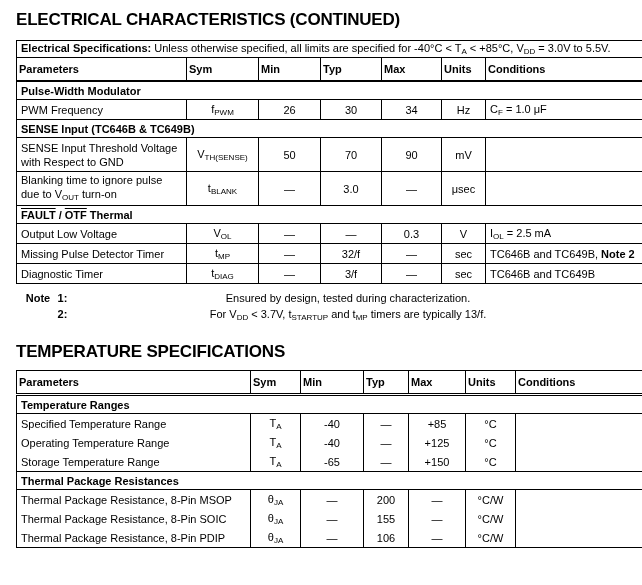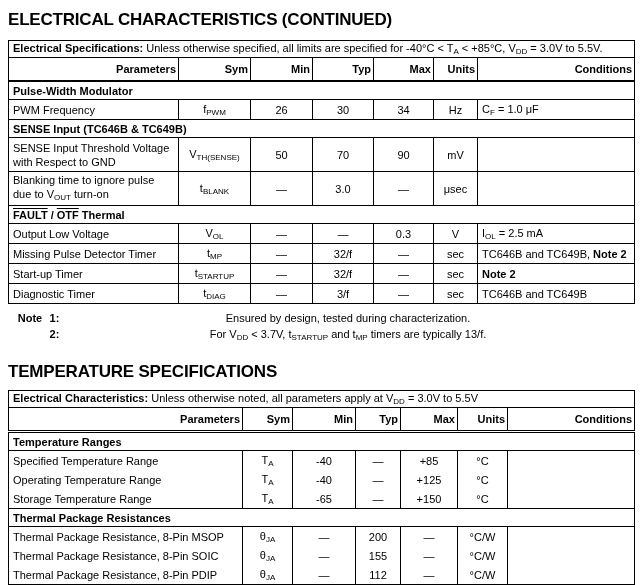--- a/index.html
+++ b/index.html
@@ -1,39 +1,39 @@
 <!DOCTYPE html>
 <html><head>
 <meta charset="utf-8">
 <style>
   html, body { margin: 0; padding: 0; background: #ffffff; }
   body {
     width: 642px; height: 585px; overflow: hidden;
     font-family: "Liberation Sans", sans-serif;
     font-size: 11px; color: #000;
   }
-  .page { padding: 0 8px; }
+  .page { padding: 0 16px; }
   .doc-title {
     font-size: 17px; line-height: 19px; font-weight: bold;
     letter-spacing: -0.2px; margin: 10px 0 0 0;
   }
   .doc-title.second { }
 
   table.spec {
     border-collapse: collapse; table-layout: fixed;
     width: 626px; margin-top: 11px;
     border: 1.5px solid #000;
   }
   table.spec.t2 { margin-top: 9px; }
   table.spec td {
     border: 1px solid #000; padding: 0 4px;
     overflow: hidden; vertical-align: middle;
   }
   tr.intro td { height: 16px; }
-  tr.hdr td { height: 22px; text-align: right; font-weight: bold; padding: 0 2px; }
+  tr.hdr td { height: 22px; text-align: left; font-weight: bold; padding: 0 2px; }
   table.t1 tr.hdr td { border-bottom: 2.5px solid #000; }
   table.t2 tr.hdr td { border-bottom: 3px double #000; }
   tr.section td { height: 17px; font-weight: bold; }
   tr.data td { height: 19px; }
   tr.data.tall td { height: 33px; }
   table.t2 tr.data td { border-top: none; border-bottom: none; }
   .c-sym, .c-min, .c-typ, .c-max, .c-units { text-align: center; }
   .c-param { line-height: 14px; padding: 1px 4px; }
   .c-cond { padding-left: 5px; margin-top: 45px; }
 
@@ -123,29 +123,20 @@
         <tr class="data">
           <td class="c-param"><span>Missing Pulse Detector Timer</span></td>
           <td class="c-sym"><span>t</span><span class="sb">MP</span></td>
           <td class="c-min">—</td>
           <td class="c-typ">32/f</td>
           <td class="c-max">—</td>
           <td class="c-units">sec</td>
           <td class="c-cond"><span>TC646B and TC649B, </span><span class="bd">Note 2</span></td>
         </tr>
         <tr class="data">
-          <td class="c-param"><span>Start-up Timer</span></td>
-          <td class="c-sym"><span>t</span><span class="sb">STARTUP</span></td>
-          <td class="c-min">—</td>
-          <td class="c-typ">32/f</td>
-          <td class="c-max">—</td>
-          <td class="c-units">sec</td>
-          <td class="c-cond"><span class="bd">Note 2</span></td>
-        </tr>
-        <tr class="data">
           <td class="c-param"><span>Diagnostic Timer</span></td>
           <td class="c-sym"><span>t</span><span class="sb">DIAG</span></td>
           <td class="c-min">—</td>
           <td class="c-typ">3/f</td>
           <td class="c-max">—</td>
           <td class="c-units">sec</td>
           <td class="c-cond"><span>TC646B and TC649B</span></td>
         </tr>
       </tbody>
   </table>
@@ -169,23 +160,20 @@
     <colgroup>
       <col style="width:234px">
         <col style="width:50px">
         <col style="width:63px">
       <col style="width:45px">
         <col style="width:57px">
         <col style="width:50px">
       <col style="width:127px">
     </colgroup>
     <tbody id="t2-body">
-        <tr class="intro">
-          <td colspan="7"><span class="bd">Electrical Characteristics:</span><span> Unless otherwise noted, all parameters apply at V</span><span class="sb">DD</span><span> = 3.0V to 5.5V</span></td>
-        </tr>
         <tr class="hdr">
           <td>Parameters</td>
           <td>Sym</td>
           <td>Min</td>
           <td>Typ</td>
           <td>Max</td>
           <td>Units</td>
           <td>Conditions</td>
         </tr>
         <tr class="section">
@@ -236,21 +224,21 @@
           <td class="c-min">—</td>
           <td class="c-typ">155</td>
           <td class="c-max">—</td>
           <td class="c-units">°C/W</td>
           <td class="c-cond"></td>
         </tr>
         <tr class="data">
           <td class="c-param"><span>Thermal Package Resistance, 8-Pin PDIP</span></td>
           <td class="c-sym"><span>θ</span><span class="sb">JA</span></td>
           <td class="c-min">—</td>
-          <td class="c-typ">112</td>
+          <td class="c-typ">106</td>
           <td class="c-max">—</td>
           <td class="c-units">°C/W</td>
           <td class="c-cond"></td>
         </tr>
       </tbody>
   </table>
 
 </div>
 
 </body></html>

